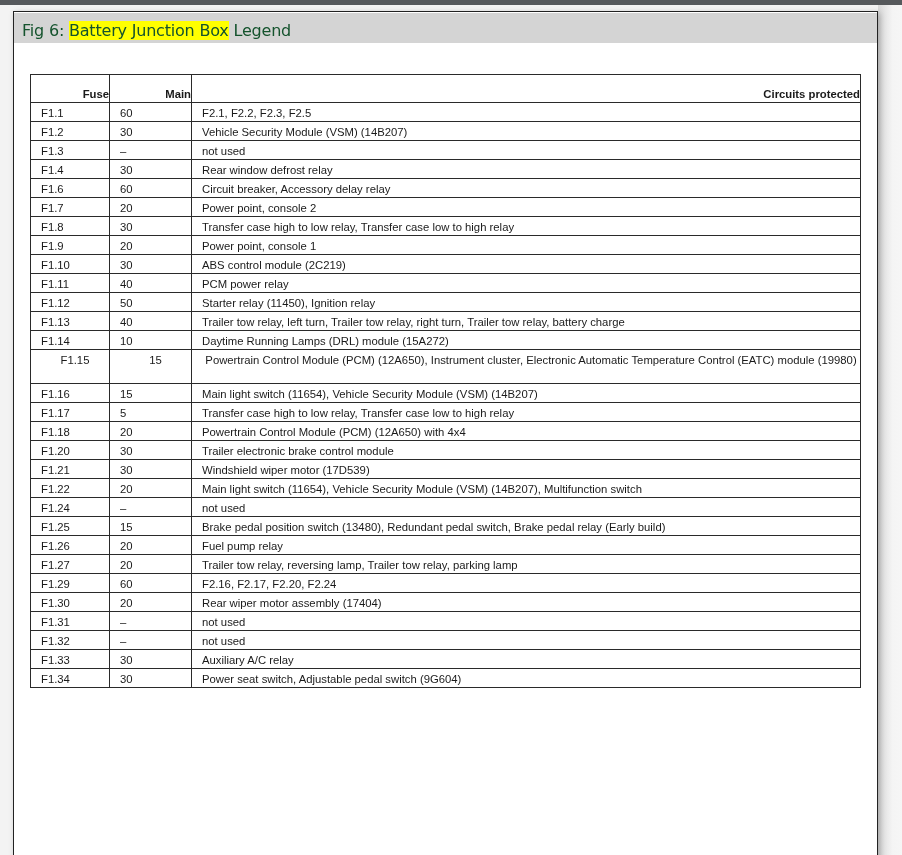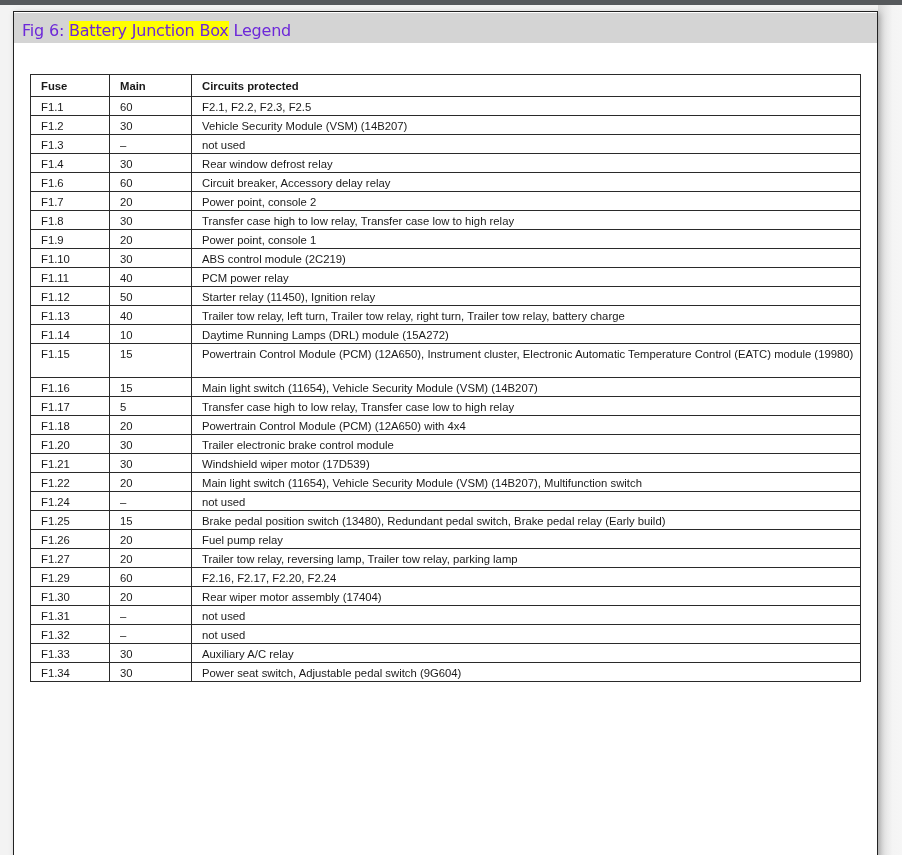--- a/index.html
+++ b/index.html
@@ -21,42 +21,42 @@
       position:absolute; left:13px; top:11px; width:863px; height:850px;
       background:#ffffff; border:1px solid #222;
       box-shadow:2px 2px 6px rgba(0,0,0,0.25);
     }
     .caption-bar {
       position:absolute; left:0; top:1px; width:863px; height:30px;
       background:#d4d4d4;
     }
     .caption {
       position:absolute; left:8px; top:8px;
-      font-family:"DejaVu Sans", sans-serif; font-size:16px; color:#6d28d9;
+      font-family:"DejaVu Sans", sans-serif; font-size:16px; color:#14532d;
       white-space:nowrap; letter-spacing:-0.2px;
     }
     .caption .hl { background:#ffff00; }
     table.fuses {
       position:absolute; left:16px; top:62px;
       width:831px;
       border-collapse:collapse;
       font-family:"Liberation Sans", sans-serif; font-size:11.3px; color:#1a1a1a;
     }
     table.fuses th, table.fuses td {
       border:1.4px solid #2a2a2a;
       text-align:left; vertical-align:top;
       padding:4px 0 0 10px;
       height:17.5px;
       line-height:15px;
       box-sizing:border-box;
     }
-    table.fuses th { font-weight:bold; height:22px; padding-top:4px; }
+    table.fuses th { font-weight:bold; height:22px; padding-top:12px;text-align:right; }
     table.fuses td.c1, table.fuses th.c1 { width:79px; }
     table.fuses td.c2, table.fuses th.c2 { width:82px; }
-    table.fuses tr.tall td { height:34px; }
+    table.fuses tr.tall td { height:34px;text-align:center; }
     table.fuses tr td { padding-top:3px; }
   </style>
 </head>
 <body>
 
 <div class="topbar"></div>
 <div class="right-shade"></div>
 
 <div class="card">
   <div class="caption-bar">

